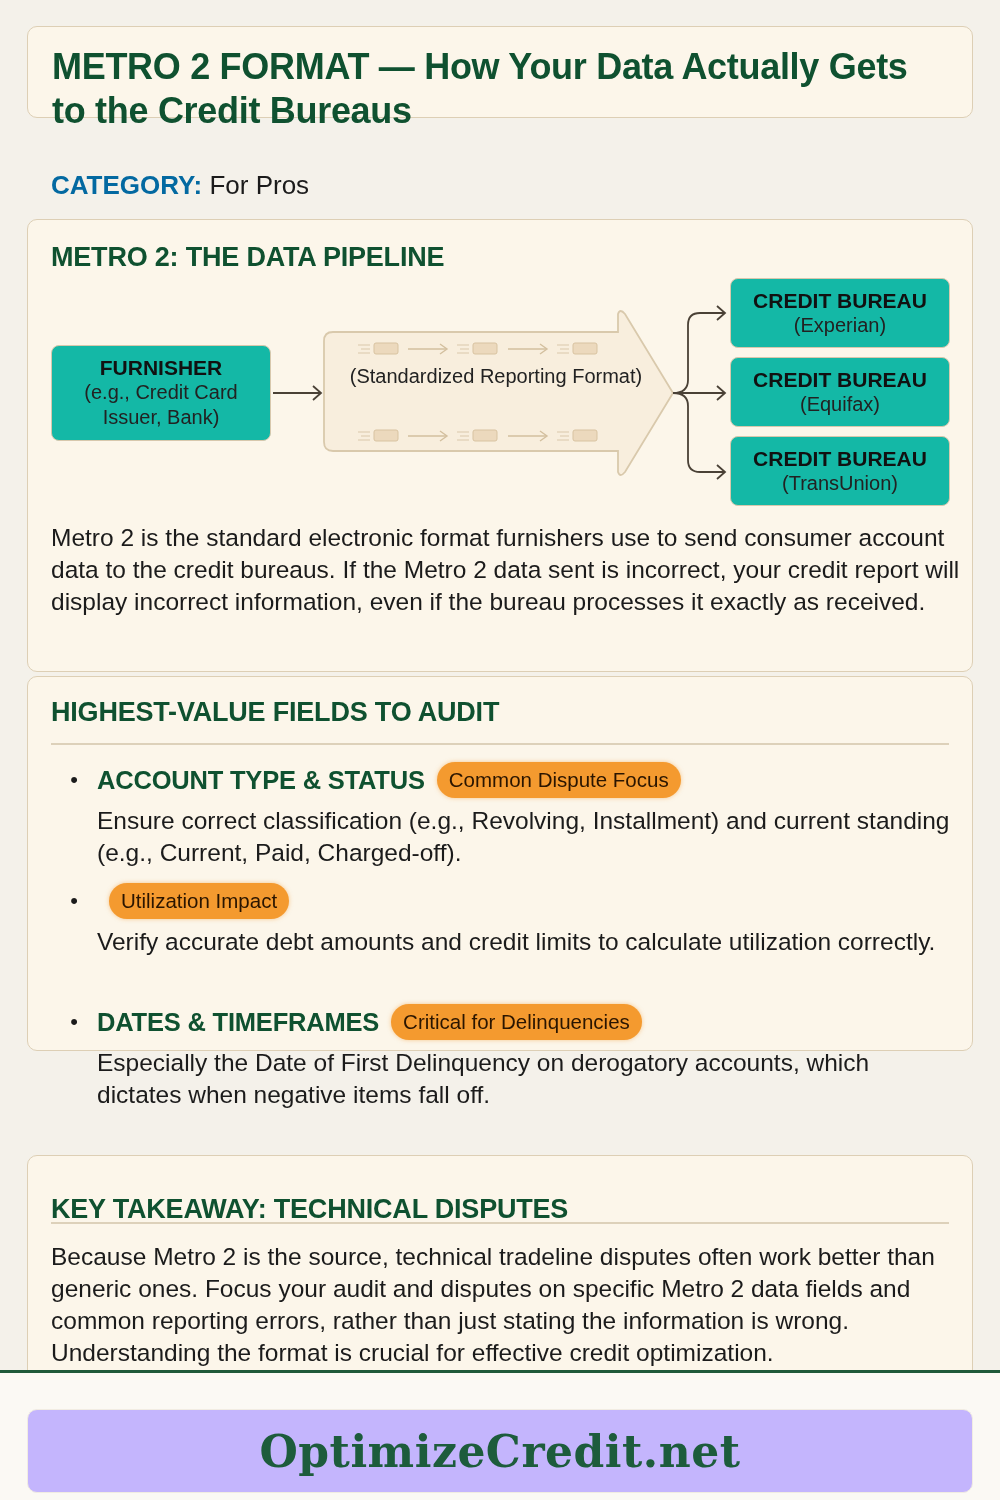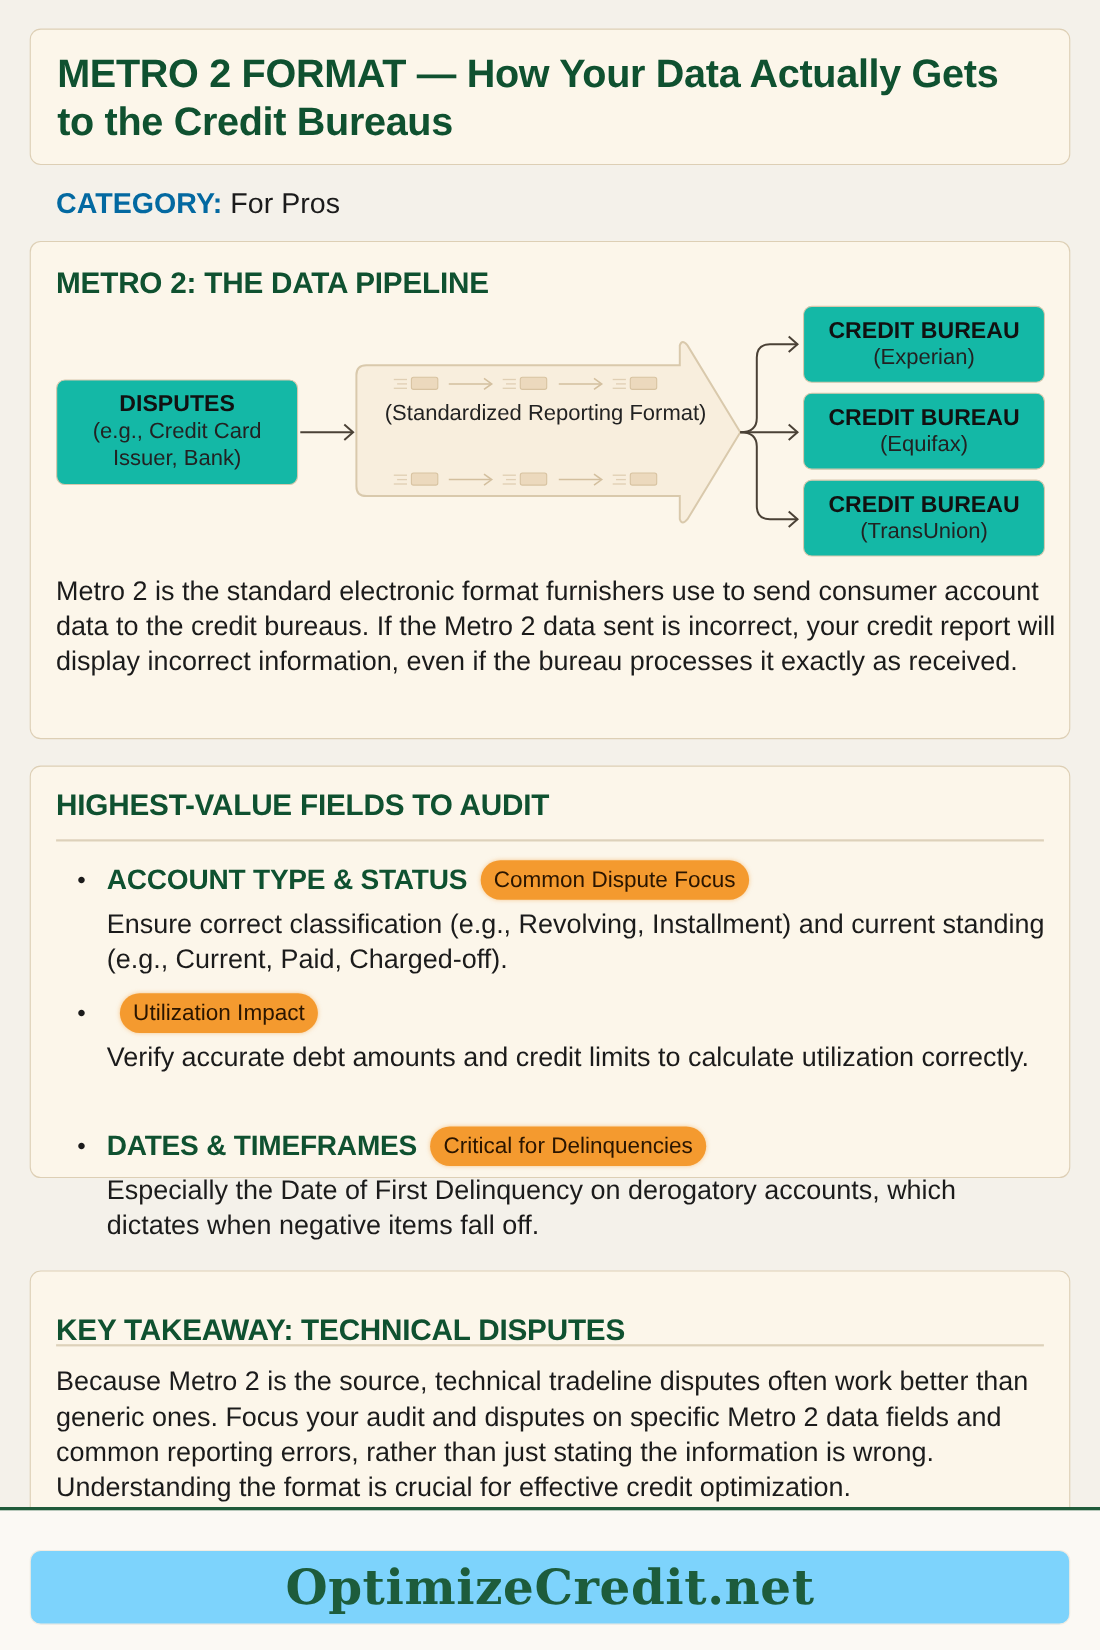--- a/index.html
+++ b/index.html
@@ -12,21 +12,21 @@
   }
   .card {
     position: absolute;
     left: 27px;
     width: 946px;
     background: #fcf6ea;
     border: 1.5px solid #ddcfb5;
     border-radius: 10px;
     padding-left: 40px;
   }
-  .title-card { top: 26px; height: 124px; padding: 18px 24px; }
+  .title-card { top: 26px; height: 92px; padding: 18px 24px; }
   .title {
     font-size: 36px; font-weight: 700; color: #0f5130; line-height: 44px;
     letter-spacing: -0.3px;
   }
   .category {
     position: absolute; left: 51px; top: 170px; font-size: 26px; color: #1b1b1b;
   }
   .category .lbl { color: #0369a1; font-weight: 700; }
 
   .h2 { font-size: 27px; font-weight: 700; color: #0f5130; letter-spacing: -0.2px; }
@@ -53,21 +53,21 @@
     position: absolute; left: 300px; top: 143px; width: 336px; text-align: center;
   }
   .stream-text .b { font-weight: 700; font-size: 21px; color: #111; line-height: 26px; }
   .stream-text .s { font-size: 20px; color: #222; line-height: 26px; }
 
   .pipeline-desc {
     position: absolute; left: 23px; top: 302px; width: 910px;
     font-size: 24.5px; line-height: 32px; color: #1b1b1b;
   }
 
-  .fields-card { top: 696px; height: 375px; }
+  .fields-card { top: 676px; height: 375px; }
   .fields-card .h2 { position: absolute; left: 23px; top: 20px; }
   .divider { position: absolute; left: 23px; right: 23px; height: 1.5px; background: #ddd1ba; }
   .fields-card .divider { top: 66px; }
 
   .field { position: absolute; left: 23px; right: 20px; }
   .field .head { display: flex; align-items: center; height: 38px; }
   .bullet { width: 46px; font-size: 22px; text-align: center; color: #1b1b1b; padding-left: 0; }
   .field-title { font-size: 25.5px; font-weight: 700; color: #0f5130; letter-spacing: -0.2px; }
   .badge {
     margin-left: 12px; background: #f49a2f; color: #2a1500; font-size: 20.5px;
@@ -87,22 +87,22 @@
   .takeaway-text {
     position: absolute; left: 23px; top: 85px; width: 910px;
     font-size: 24.5px; line-height: 32px; color: #1b1b1b;
   }
 
   .footer-overlay {
     position: absolute; left: 0; top: 1370px; width: 1000px; height: 130px;
     background: #fbf9f4; border-top: 3px solid #1f5a3a;
   }
   .footer-inner {
-    position: absolute; left: 27px; top: 36px; width: 946px; height: 68px;
-    border: 1px solid #f1ece2; border-radius: 10px; background: #7dd3fc;
+    position: absolute; left: 27px; top: 36px; width: 946px; height: 84px;
+    border: 1px solid #f1ece2; border-radius: 10px; background: #c4b5fd;
     display: flex; align-items: center; justify-content: center;
   }
   .brand {
     font-family: "DejaVu Serif", "Liberation Serif", serif; font-weight: 700;
     font-size: 44px; color: #1d5c3c; letter-spacing: 0.5px;
   }
 </style>
 </head>
 <body>
 
@@ -170,21 +170,21 @@
       <path d="M645,173 Q660,173 660,160 L660,105 Q660,93 672,93 L697,93"></path>
       <polyline points="689,86 697,93 689,100"></polyline>
       <line x1="645" y1="173" x2="697" y2="173"></line>
       <polyline points="689,166 697,173 689,180"></polyline>
       <path d="M645,173 Q660,173 660,186 L660,240 Q660,252 672,252 L697,252"></path>
       <polyline points="689,245 697,252 689,259"></polyline>
     </g>
   </svg>
 
   <div class="box furnisher">
-    <div class="b">DISPUTES</div>
+    <div class="b">FURNISHER</div>
     <div class="s" style="width:180px;">(e.g., Credit Card Issuer, Bank)</div>
   </div>
 
   <div class="stream-text">
     <div class="s">(Standardized Reporting Format)</div>
   </div>
 
   <div class="box bureau b1">
     <div class="b">CREDIT BUREAU</div>
     <div class="s">(Experian)</div>

